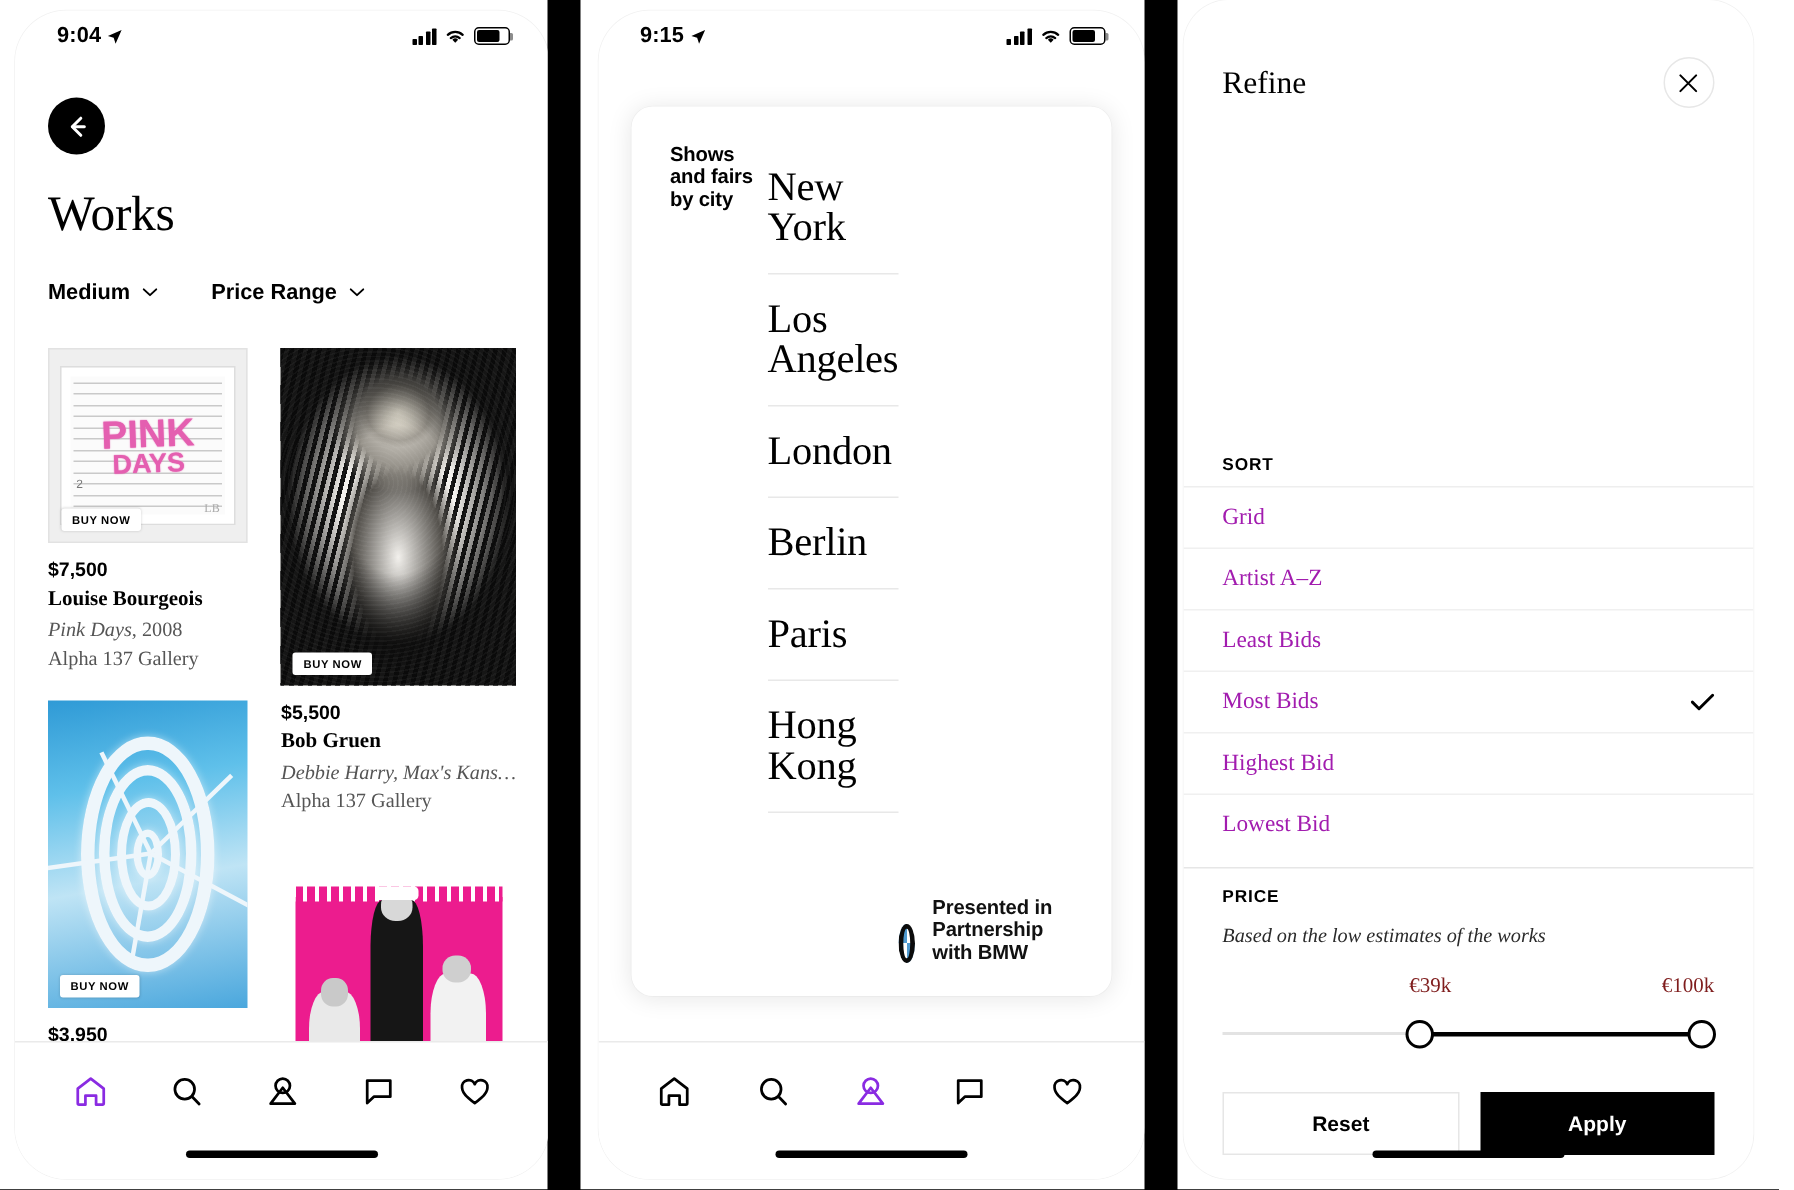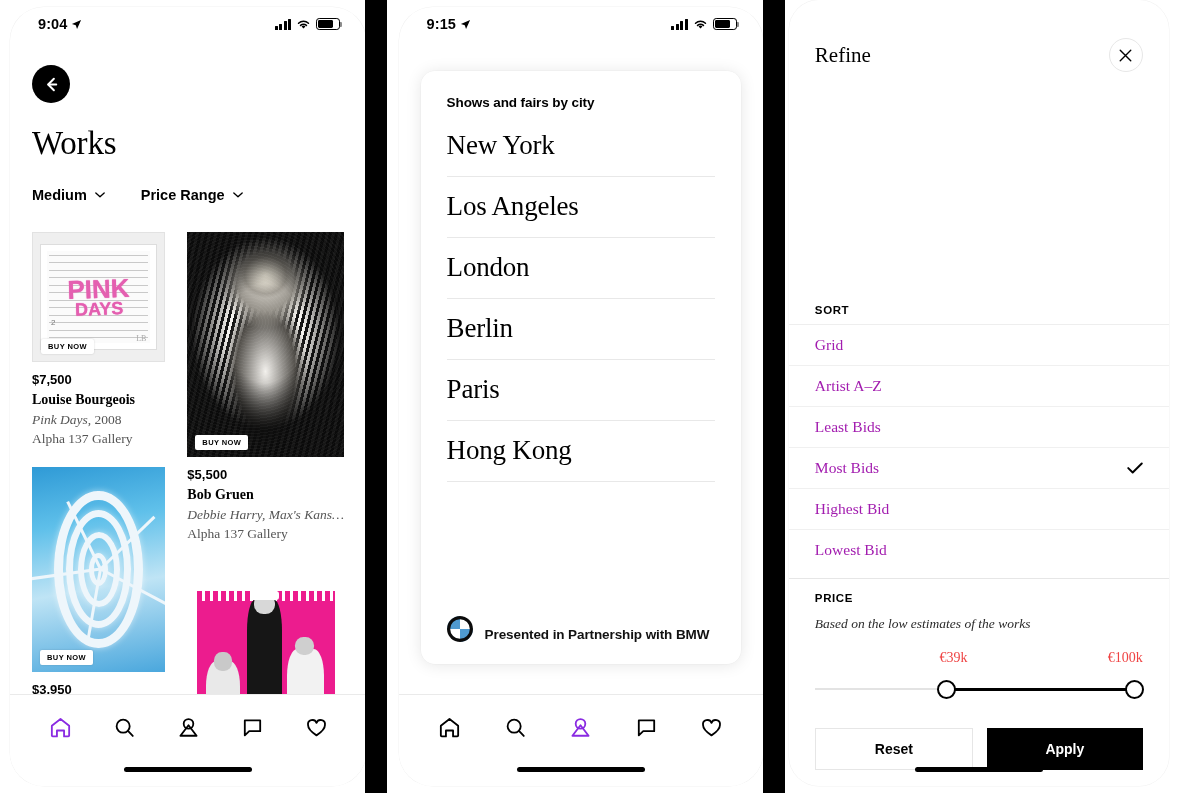--- a/index.html
+++ b/index.html
@@ -207,21 +207,21 @@
   .tab { width: 34px; height: 34px; display:flex; align-items:center; justify-content:center; }
   .home-indicator{
     position:absolute; left:50%; transform:translateX(-50%); bottom: 14px;
     width: 128px; height: 5px; border-radius: 3px; background:#000;
   }
   .city-card {
     position:absolute; left: 22px; right: 22px; top: 64px; bottom: 122px;
     background:#fff; border-radius: 14px;
     box-shadow: 0 1px 16px rgba(0,0,0,.10), 0 0 0 0.5px rgba(0,0,0,.03);
     padding: 24px 26px 0;
-    display:flex; flex-direction: column;
+    display:flex; flex-direction: row;
   }
   .card-kicker { font-size: 13.5px; font-weight: bold; color:#000; margin-bottom: 6px; letter-spacing:-0.1px;}
   .city-list { flex: 1; }
   .city-row {
     font-family:"Liberation Serif", serif;
     font-size: 27px; color:#000; line-height: 1;
     padding: 16px 0 17px;
     border-bottom: 1px solid #e8e8e8;
     letter-spacing: -0.2px;
   }
@@ -262,21 +262,21 @@
     font-family:"Liberation Serif", serif; font-size: 15.5px; color:#a21caf;
   }
   .sort-row:last-child{ border-bottom:none; }
   .check { width: 16px; height: 12px; }
   .price-sec { border-top: 1px solid #e6e6e6; padding: 13px 26px 0; margin-top: 8px;}
   .price-sub {
     font-family:"Liberation Serif", serif; font-style: italic;
     font-size: 13.5px; color:#2a2a2a; margin-top: 4px;
   }
   .slider-wrap { margin-top: 18px; position: relative; height: 56px; }
-  .slider-labels { display:flex; justify-content:space-between; font-family:"Liberation Serif", serif; font-size: 14px; color:#ef4444; }
+  .slider-labels { display:flex; justify-content:space-between; font-family:"Liberation Serif", serif; font-size: 14px; color:#7f1d1d; }
   .slider-labels .lo { margin-left: 38%; }
   .track {
     position:absolute; left: 0; right: 0; top: 38px; height: 2px; background:#e3e3e3;
   }
   .track-fill { position:absolute; left: 40%; right: 0; top: 38px; height: 2.5px; background:#000; }
   .knob {
     position:absolute; top: 30px; width: 19px; height: 19px; border-radius:50%;
     background:#fff; border: 2px solid #000;
   }
   .knob-lo { left: calc(40% - 9.5px); }

